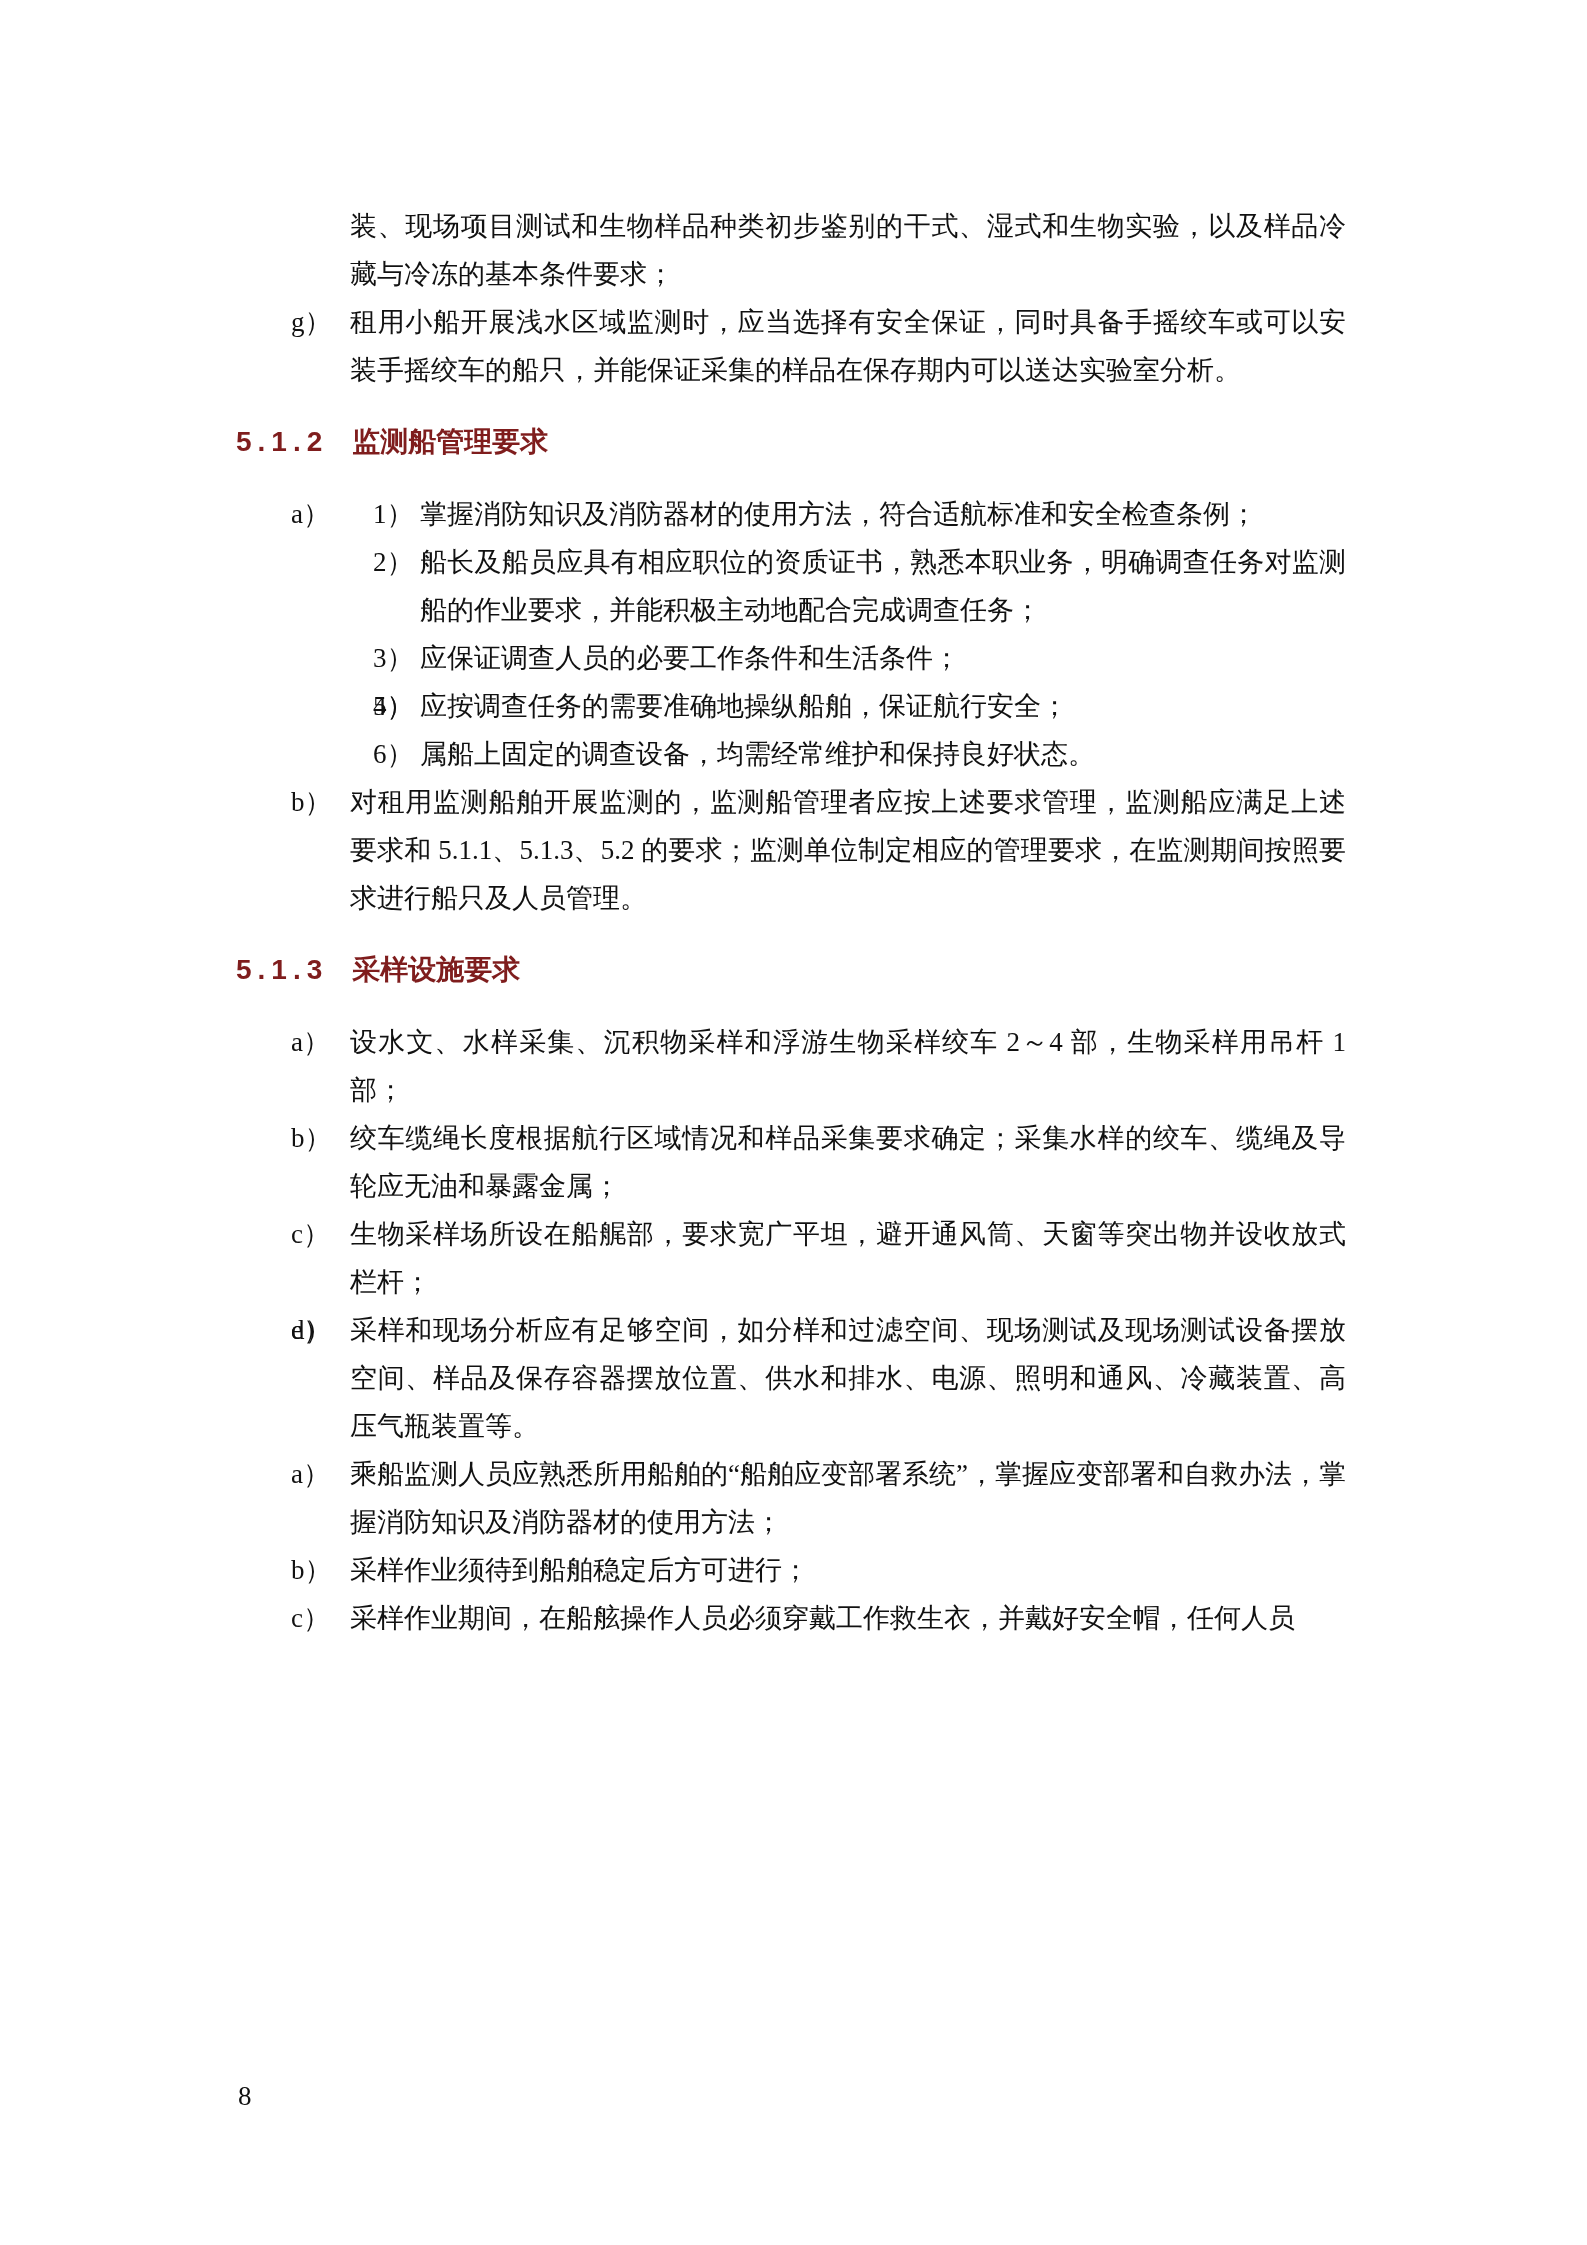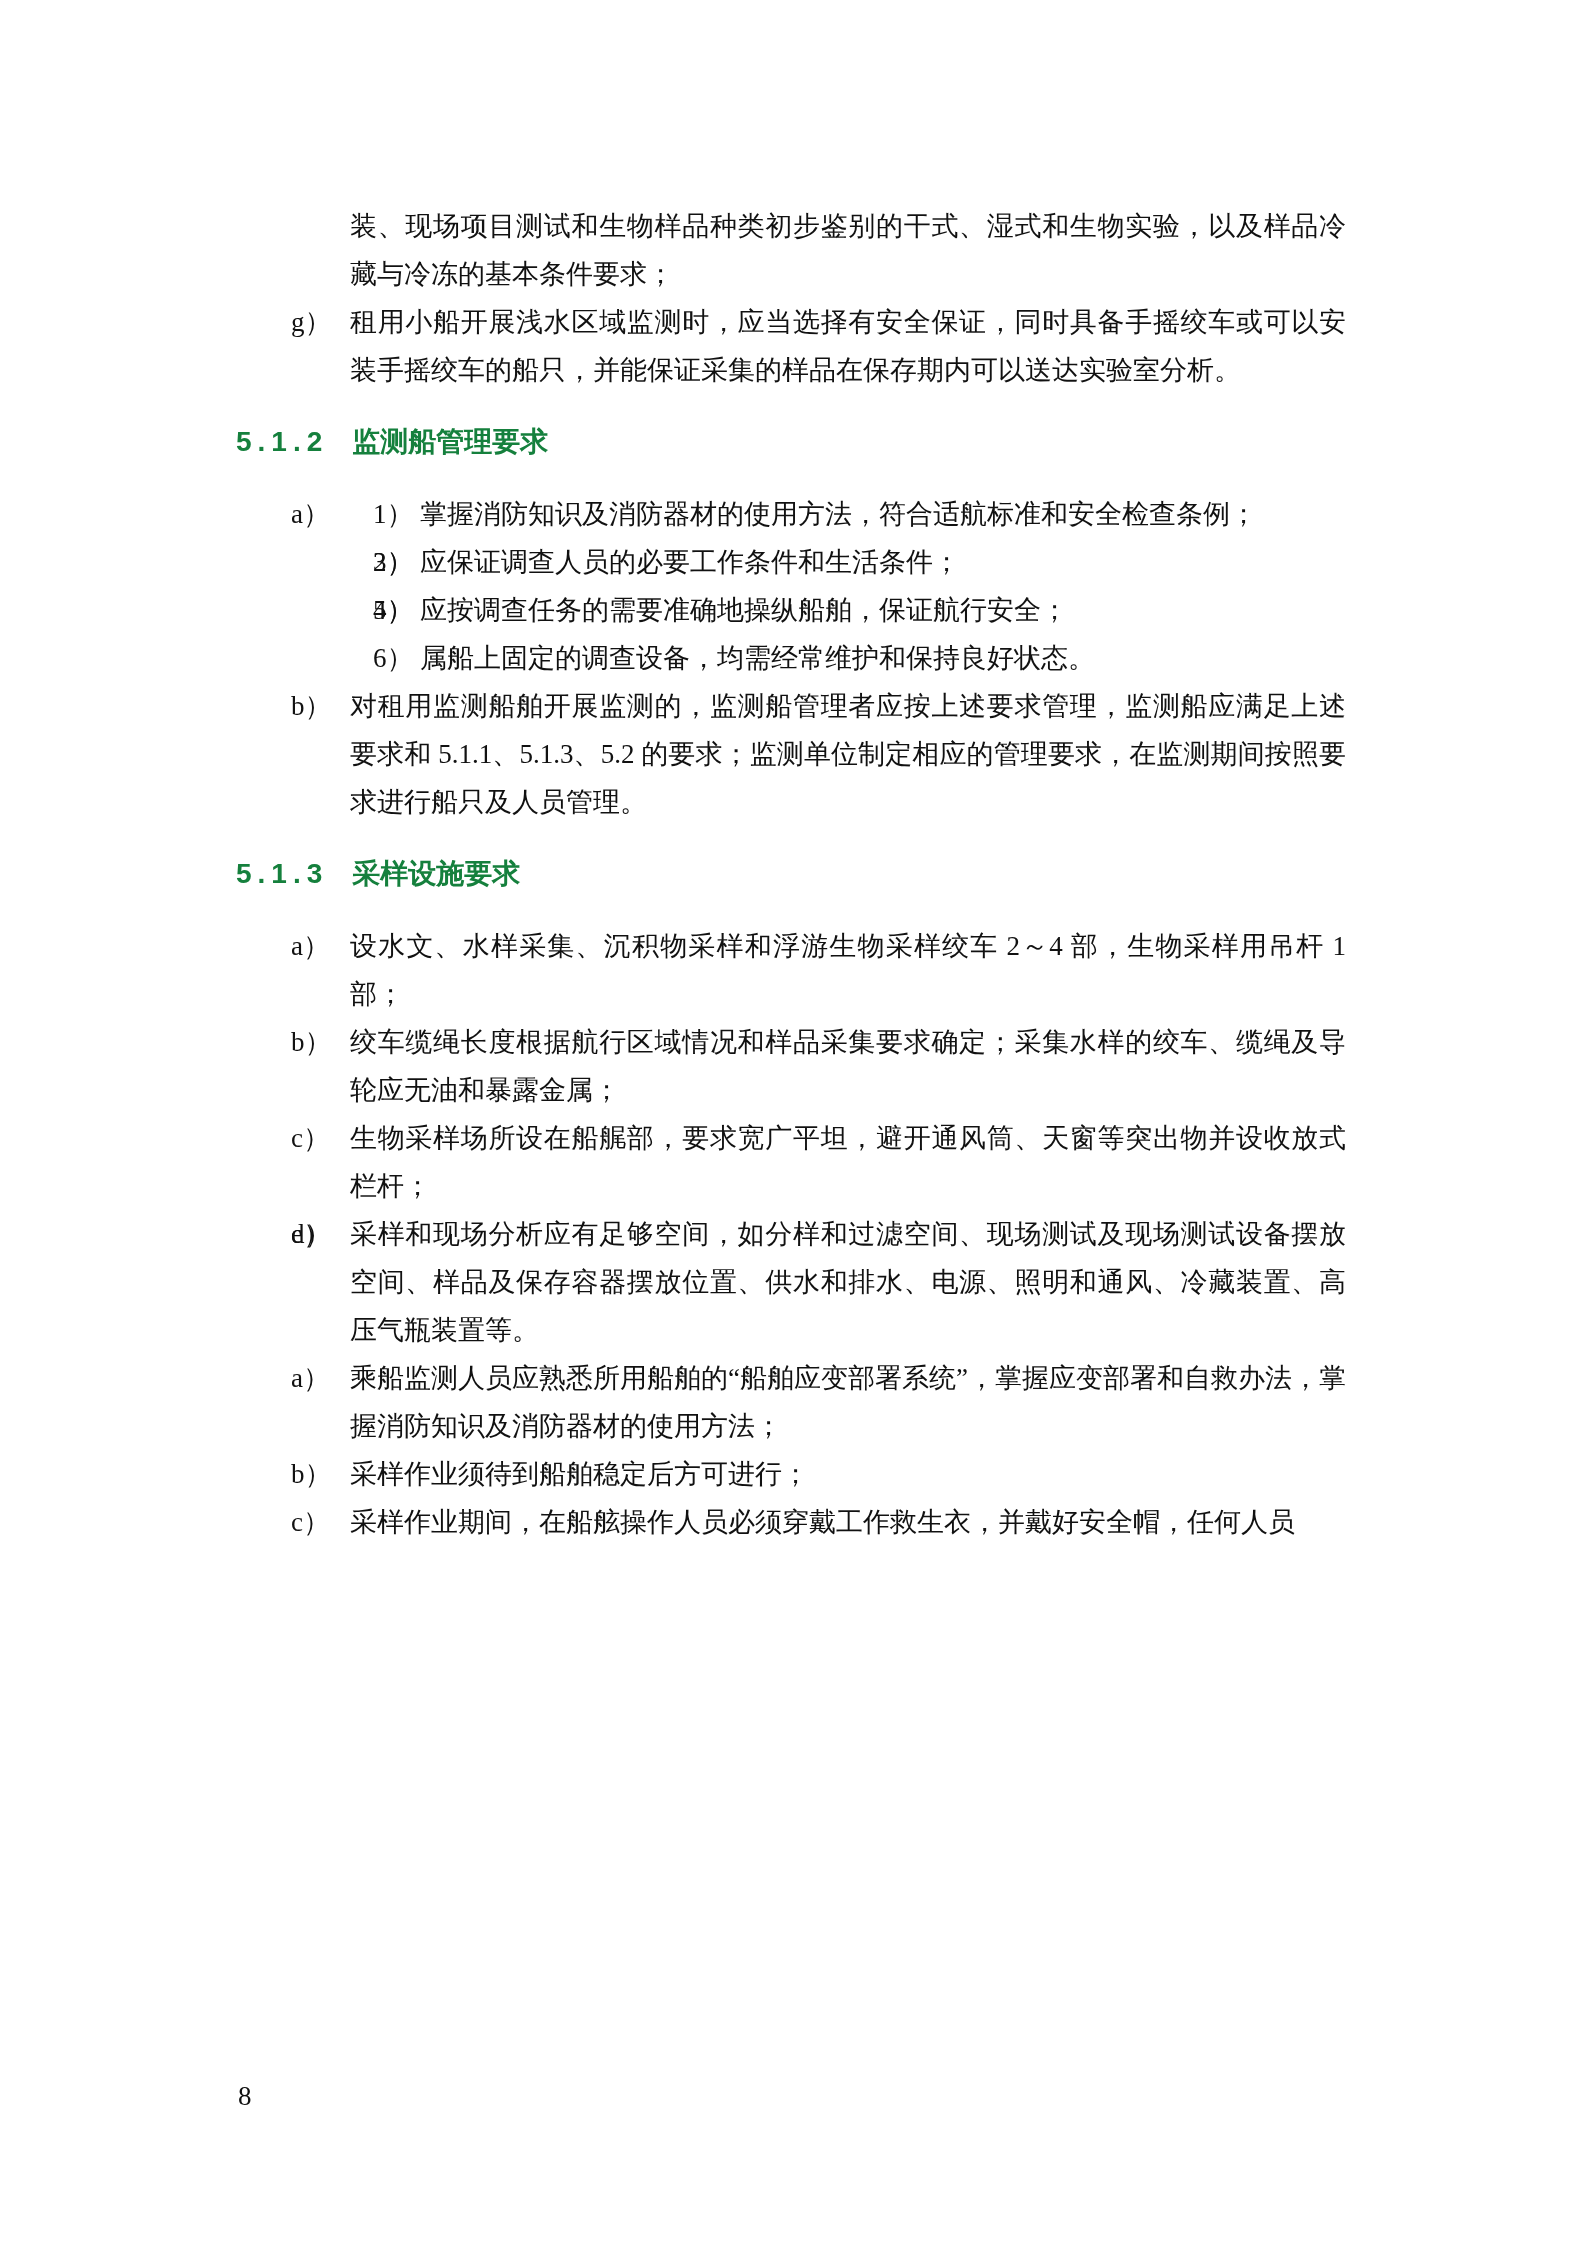--- a/index.html
+++ b/index.html
@@ -35,21 +35,21 @@
   .subitem > .marker {
     position:absolute; left:137px; top:0;
     font-size:27px; line-height:48px;
   }
   .heading {
     font-family:"Liberation Sans", sans-serif;
     font-weight:bold;
     font-size:28px;
     line-height:48px;
     margin:24px 0;
-    color:#15803d;
+    color:#7f1d1d;
   }
   .heading .hnum {
     letter-spacing:6px;
     padding-right:24px;
   }
   .page-number {
     position:absolute;
     left:238px; top:2072px;
     font-size:27px;
     line-height:48px;
@@ -78,20 +78,21 @@
       <span class="marker">a）</span>
     </div>
 
     <div class="para subitem">
       <span class="marker">1）</span>
       <span>掌握消防知识及消防器材的使用方法，符合适航标准和安全检查条例；</span>
     </div>
 
     <div class="para subitem">
       <span class="marker">2）</span>
+      <span>船长及船员应具有相应职位的资质证书，熟悉本职业务，明确调查任务对监测船的作业要求，并能积极主动地配合完成调查任务；</span>
     </div>
 
     <div class="para subitem">
       <span class="marker">3）</span>
       <span>应保证调查人员的必要工作条件和生活条件；</span>
     </div>
 
     <div class="para subitem">
       <span class="marker">4）</span>
     </div>

